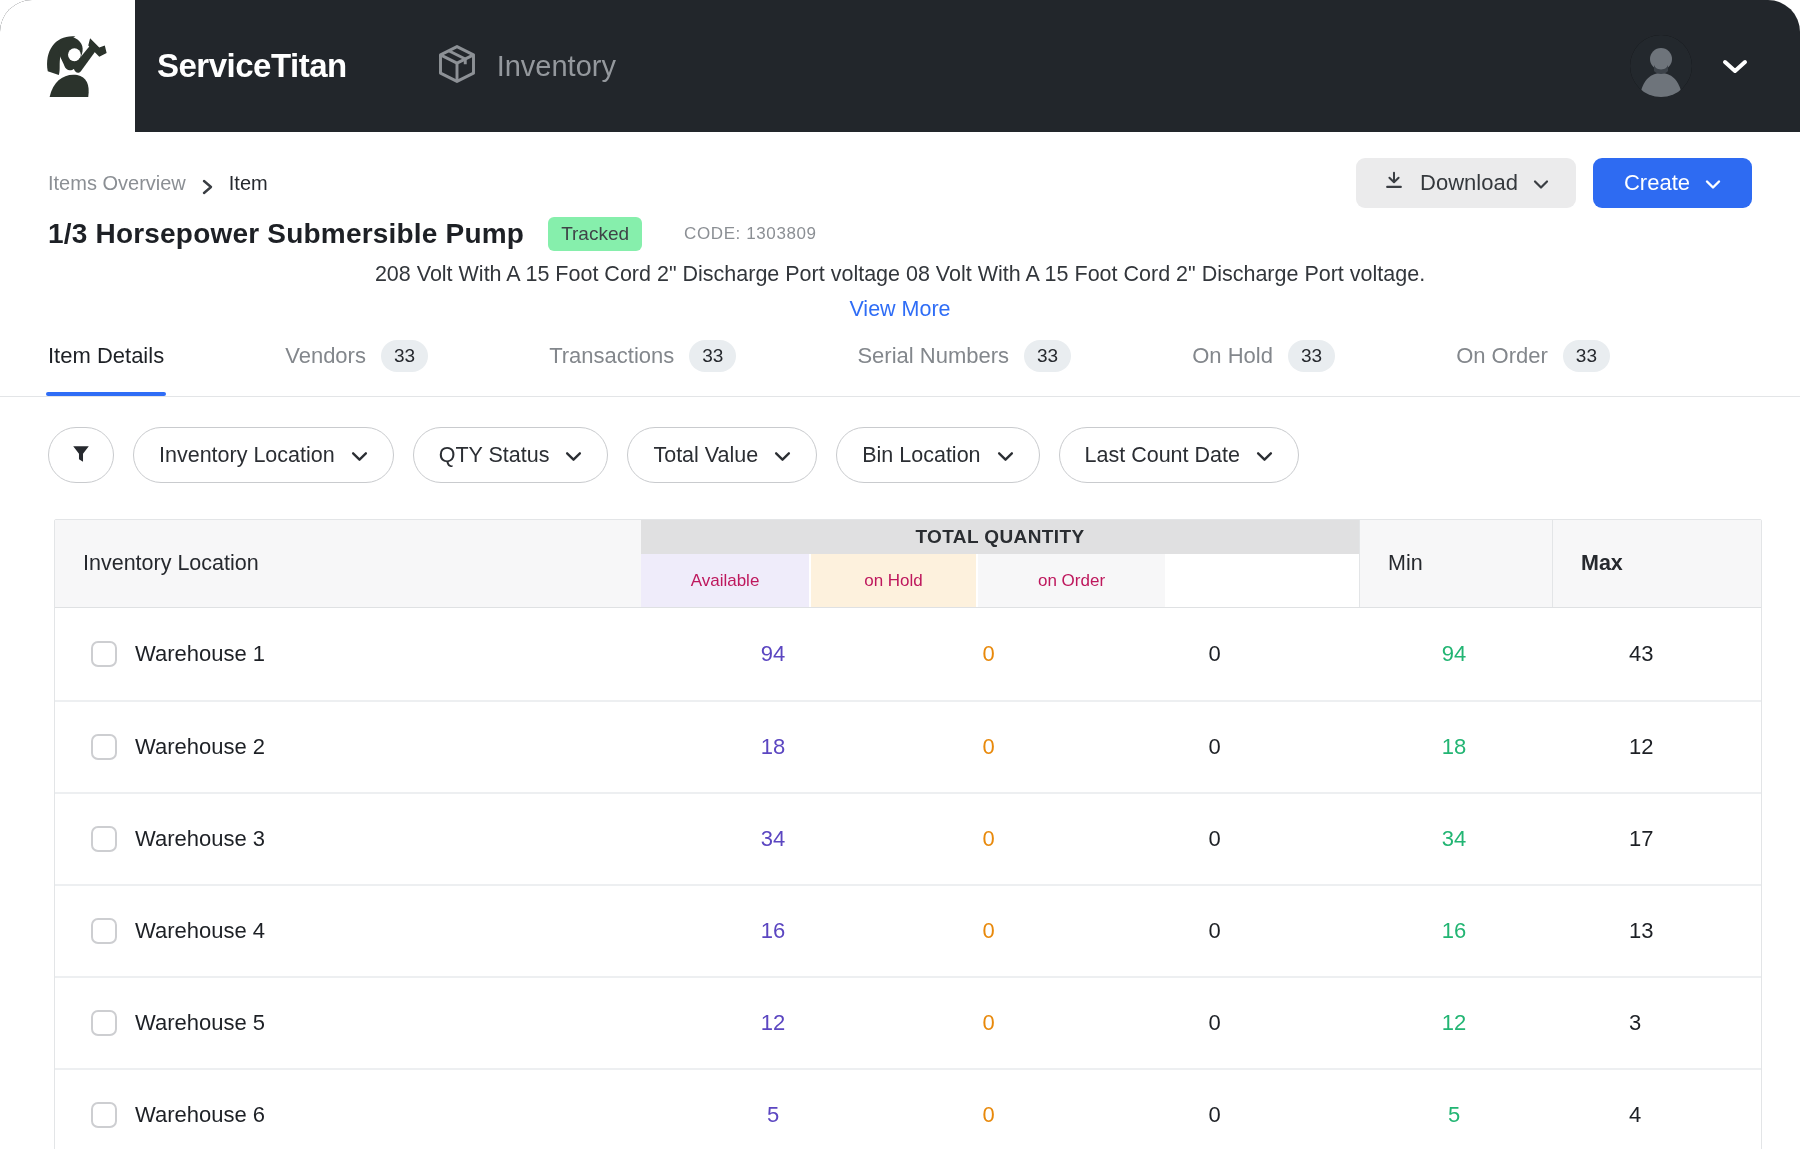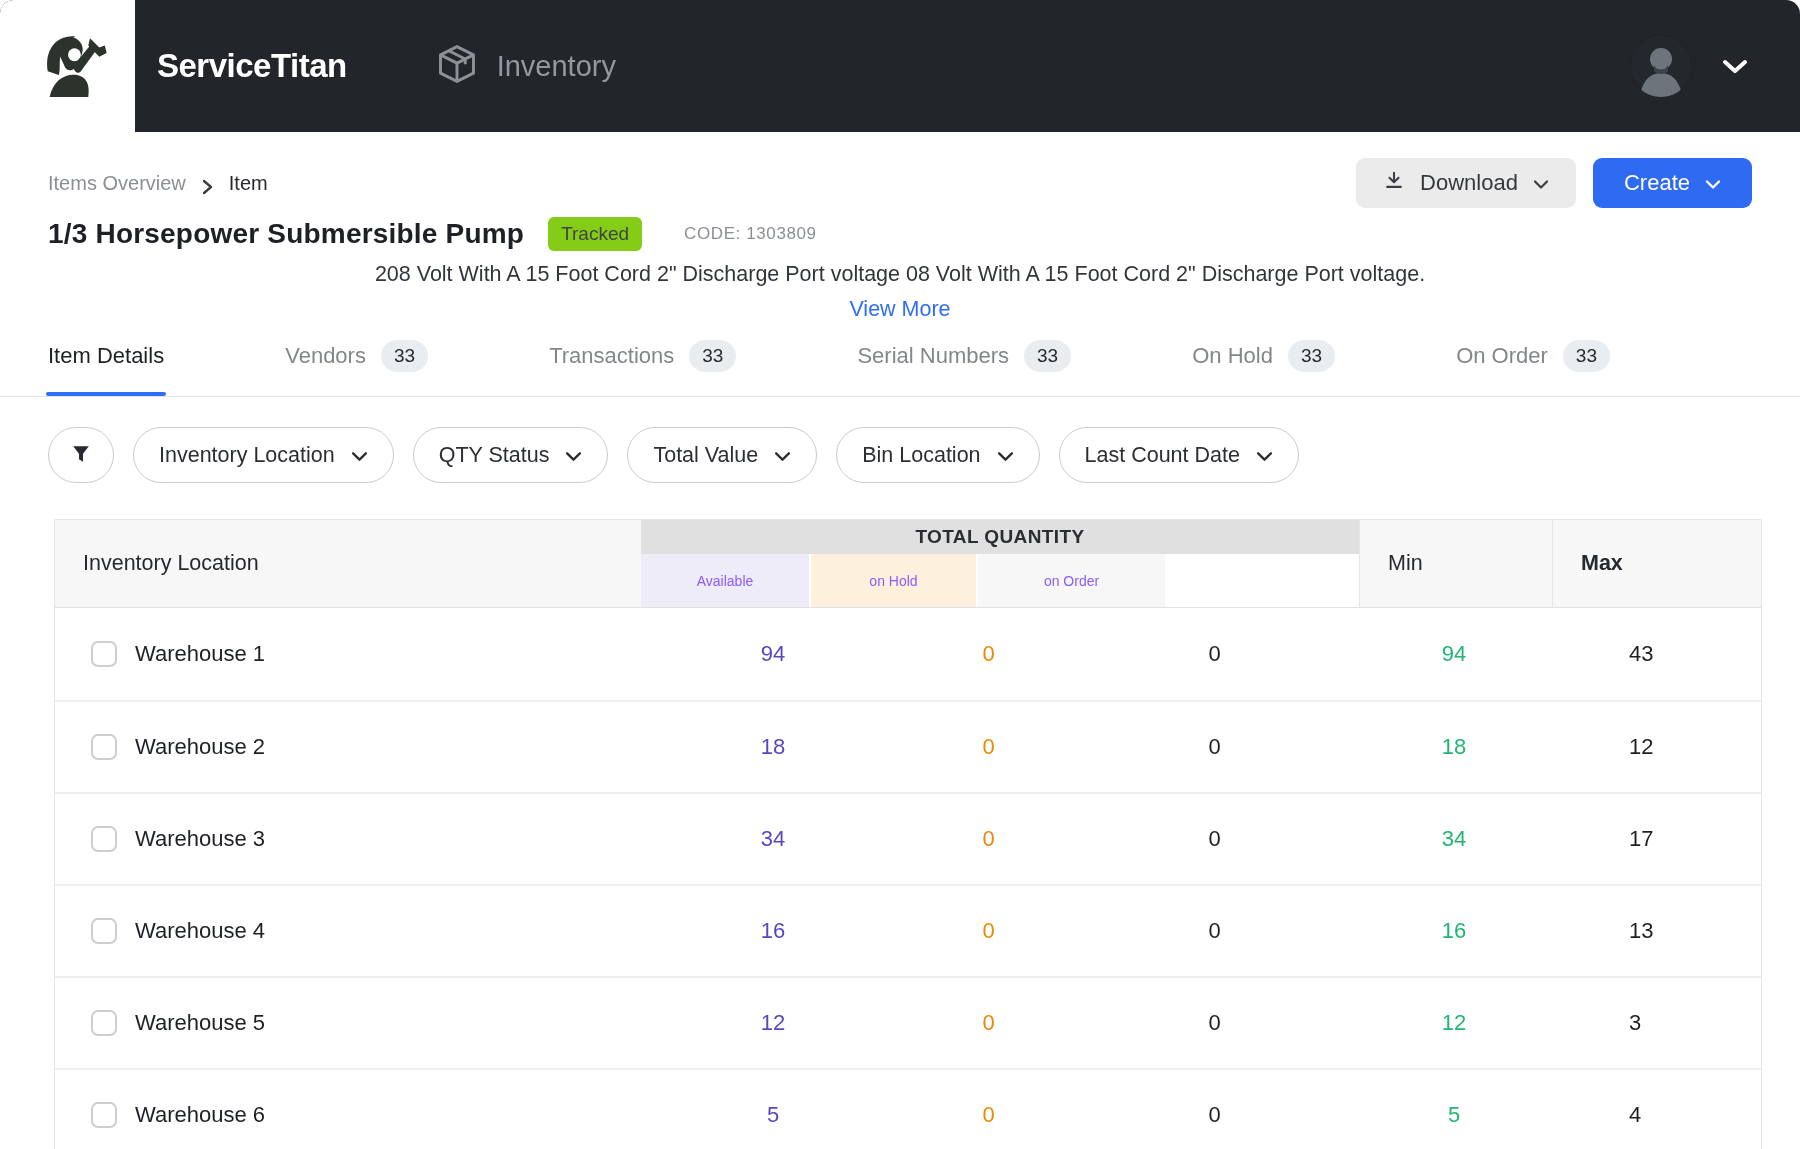--- a/index.html
+++ b/index.html
@@ -1,20 +1,20 @@
 <!DOCTYPE html>
 <html><head>
 <meta charset="utf-8">
 <style>
   * { margin:0; padding:0; box-sizing:border-box; }
   html,body { background:#fff; }
   body { font-family:"Liberation Sans", sans-serif; color:#1d2025; }
 
   .page { position:relative; width:1800px; height:1149px; background:#fff;
-          border-radius:14px; overflow:hidden; }
+          border-radius:32px; overflow:hidden; }
 
   
   .appbar { position:relative; height:132px; background:#22262b; display:flex; align-items:center; }
   .logo-box { position:absolute; left:0; top:0; width:135px; height:132px; background:#fff;
               display:flex; align-items:center; justify-content:center; }
   .brand-word { margin-left:157px; color:#fff; font-size:33px; font-weight:700; letter-spacing:-0.5px; }
   .module { display:flex; align-items:center; gap:18px; margin-left:88px; }
   .module-label { color:#94989d; font-size:29px; font-weight:400; }
   .appbar-right { margin-left:auto; display:flex; align-items:center; gap:30px; margin-right:52px; }
   .avatar { width:62px; height:62px; border-radius:50%; overflow:hidden; background:#16191c; }
@@ -30,21 +30,21 @@
   .crumb-sep { display:flex; color:#3a3e43; }
 
   .actions { display:flex; align-items:center; gap:17px; }
   .btn { display:flex; align-items:center; border:none; border-radius:9px; height:50px;
          font-family:inherit; cursor:pointer; }
   .btn-download { background:#ebebec; color:#35393d; font-size:22px; gap:15px; padding:0 27px; }
   .btn-create { background:#2e6bf2; color:#fff; font-size:22px; gap:15px; padding:0 31px; }
 
   .title-row { margin-top:6px; display:flex; align-items:center; gap:24px; height:40px; }
   .item-title { font-size:28px; font-weight:700; color:#1d2025; letter-spacing:0.2px; }
-  .badge-tracked { background:#84cc16; color:#3f4347; font-size:19px; padding:6px 13px; border-radius:6px; }
+  .badge-tracked { background:#86efac; color:#3f4347; font-size:19px; padding:6px 13px; border-radius:6px; }
   .item-code { color:#8b8f94; font-size:17px; letter-spacing:0.6px; margin-left:18px; }
 
   .desc-row { margin-top:8px; height:28px; font-size:21.5px; color:#32363b; display:flex; gap:10px; align-items:center;flex-direction:column; }
   .view-more { color:#2f6df6; cursor:pointer; }
 
   
   .tabs-wrap { margin-top:50px; border-bottom:1px solid #e3e5e7; }
   .tabs { display:flex; justify-content:space-between; margin:0 190px 0 48px; }
   .tab { position:relative; display:flex; align-items:center; gap:15px; padding-bottom:24px;
          font-size:22px; color:#83878c; cursor:pointer; }
@@ -64,22 +64,22 @@
 
   
   .tbl { margin:36px 0 0 6px; width:1708px; border:1px solid #e3e5e7; border-radius:2px; background:#fff; }
   .grid { display:grid; grid-template-columns:586px 168px 167px 189px 194px 193px 1fr; }
 
   .thead { grid-template-rows:34px 53px; border-bottom:1px solid #dfe1e3; }
   .th-loc { grid-column:1; grid-row:1/3; background:#f7f7f8; display:flex; align-items:center;
             padding-left:28px; font-size:21.5px; font-weight:500; color:#26292e; }
   .th-group { grid-column:2/6; grid-row:1; background:#e0e0e1; display:flex; align-items:center;
               justify-content:center; font-size:19px; font-weight:700; color:#2a2d31; letter-spacing:0.4px; }
-  .th-sub { grid-row:2; display:flex; align-items:center; justify-content:center; font-size:14px;
-            color:#8b5cf6; border-left:2px solid #fff; }
+  .th-sub { grid-row:2; display:flex; align-items:center; justify-content:center; font-size:17px;
+            color:#be185d; border-left:2px solid #fff; }
   .th-available { grid-column:2; background:#efecfa; border-left:none; }
   .th-onhold   { grid-column:3; background:#fdf1dd; }
   .th-onorder  { grid-column:4; background:#f7f7f8; }
   .th-onhand   { grid-column:5; background:#def4e7; }
   .th-minmax { grid-row:1/3; background:#f7f7f8; display:flex; align-items:center; padding-left:28px;
                font-size:21.5px; font-weight:500; color:#26292e; border-left:1px solid #e3e5e7; }
   .th-min { grid-column:6; } .th-max { grid-column:7;font-weight:bold; }
 
   .trow { height:92px; align-items:center; cursor:pointer; background:#fff;gap:48px; }
   .trow + .trow { border-top:2px solid #edeff1; }

